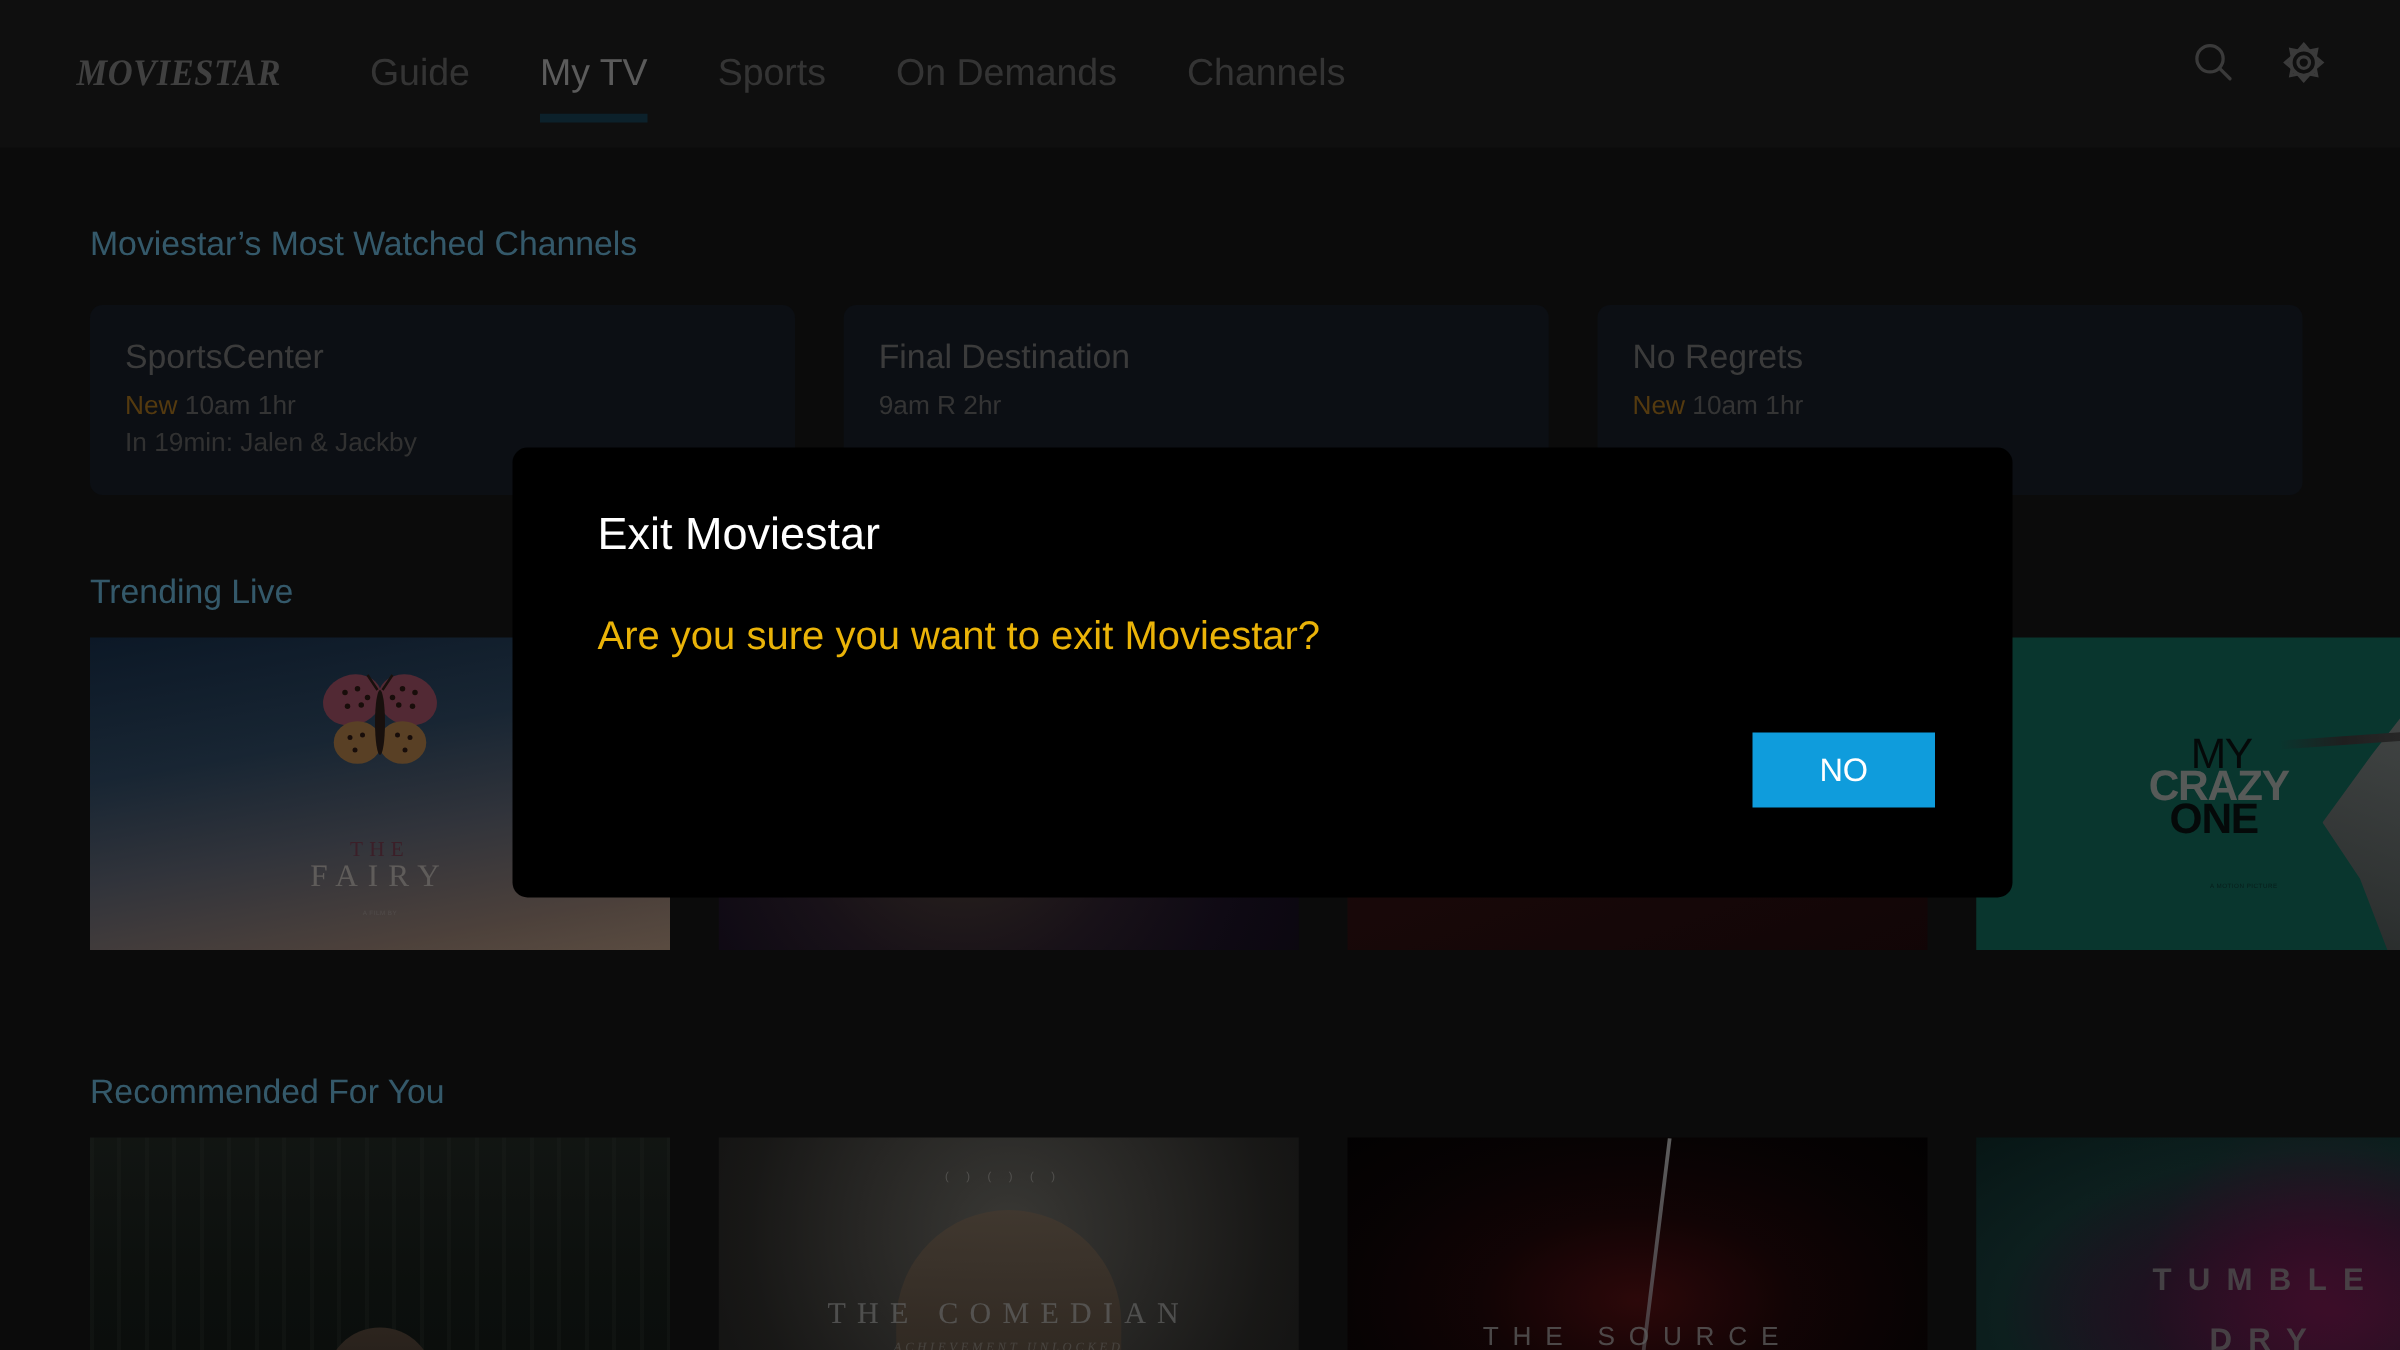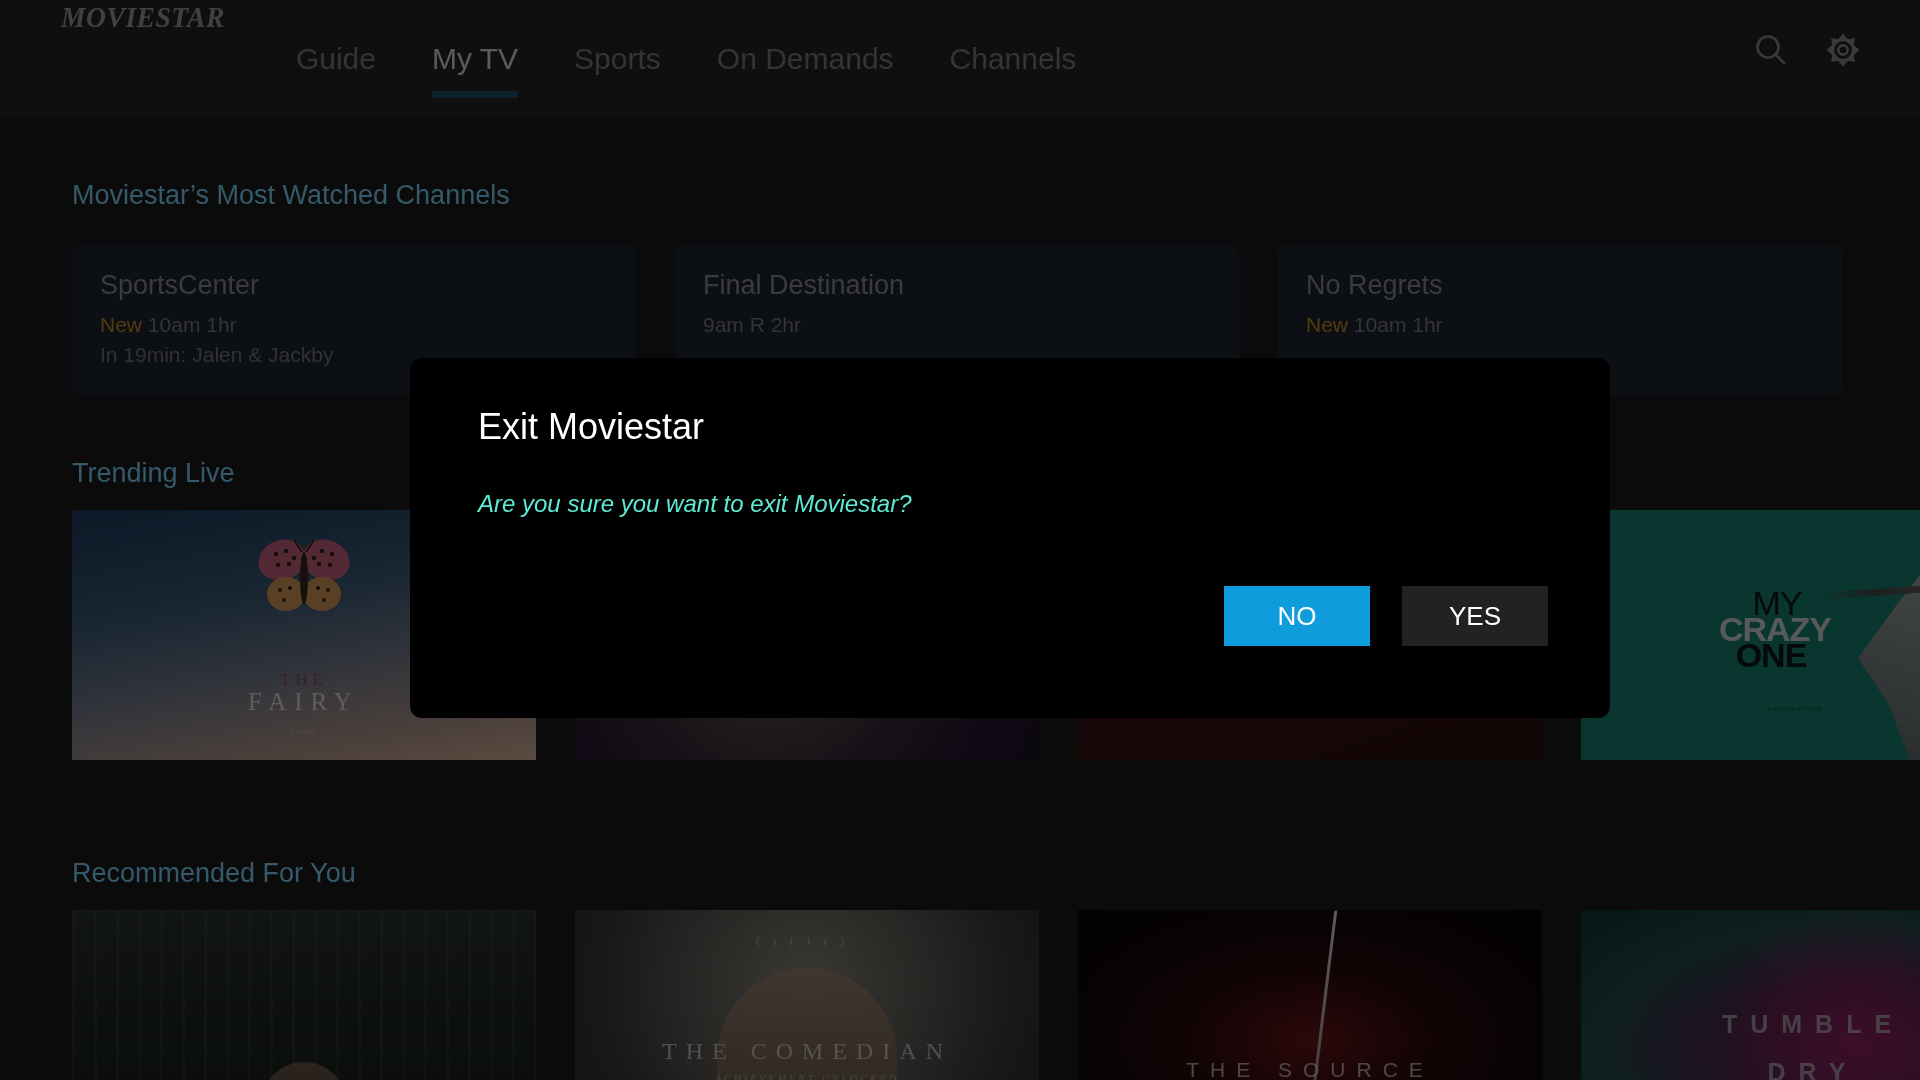--- a/index.html
+++ b/index.html
@@ -11,21 +11,21 @@
   }
   #app { position:relative; width:1920px; height:1080px; background:#1b1b1b; }
 
   
   .navbar {
     position:absolute; top:0; left:0; width:1920px; height:118px;
     background:#252525;
     display:flex; align-items:flex-start;
     z-index:3;
   }
-  .nav-left { display:flex; align-items:flex-start; padding-left:54px; height:118px; }
+  .nav-left { display:flex; align-items:center; padding-left:54px; height:118px; }
   .brand {
     font-family:"Liberation Serif", serif;
     font-weight:bold; font-style:italic;
     font-size:30px; letter-spacing:0.5px;
     color:#9a9a9a;
     transform:scaleX(0.92);
     margin-right:36px;
     white-space:nowrap;
   }
   .nav-items { display:flex; align-items:flex-start; height:118px; }
@@ -166,21 +166,21 @@
     z-index:8;
   }
   .modal {
     position:absolute; left:410px; top:358px;
     width:1200px; height:360px;
     background:#000; border-radius:12px;
     z-index:9;
     padding:48px 60px 0 68px;
   }
   .modal-title { font-size:36px; color:#ffffff; }
-  .modal-body { font-size:24px; color:#5eead4; margin-top:42px;font-style:italic; }
+  .modal-body { font-size:32px; color:#eab308; margin-top:42px; }
   .modal-actions {
     position:absolute; right:62px; bottom:72px;
     display:flex; gap:32px;
   }
   .btn {
     height:60px; min-width:146px;
     display:flex; align-items:center; justify-content:center;
     font-size:26px; color:#ffffff; cursor:pointer;
     border:none;
     font-family:"Liberation Sans", sans-serif;
@@ -347,17 +347,16 @@
     </div>
 
   </div>
 
   <div class="overlay"></div>
   <div class="modal">
     <div class="modal-title">Exit Moviestar</div>
     <div class="modal-body">Are you sure you want to exit Moviestar?</div>
     <div class="modal-actions">
       <button class="btn btn-no">NO</button>
-      <button class="btn btn-yes">YES</button>
     </div>
   </div>
 
 </div>
 
 </body></html>

